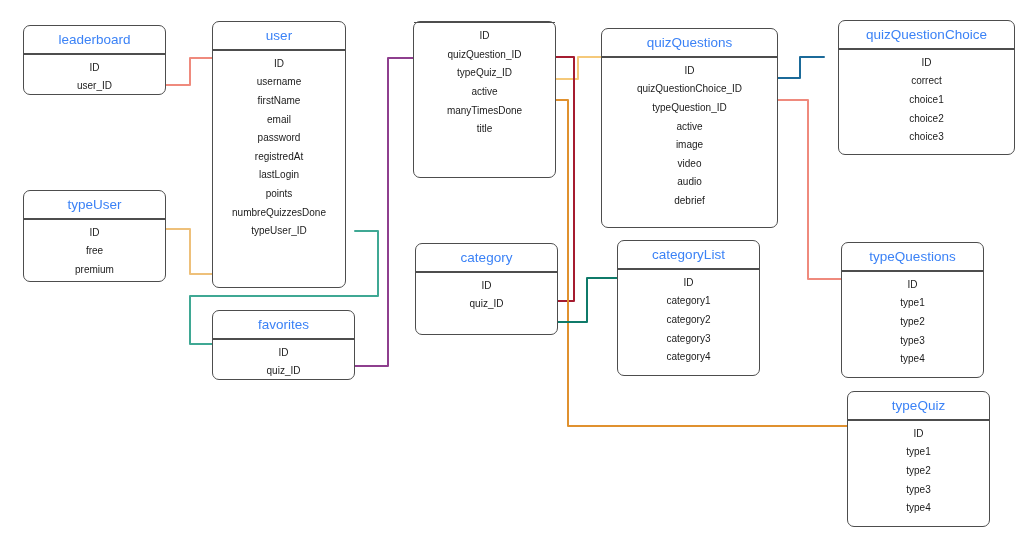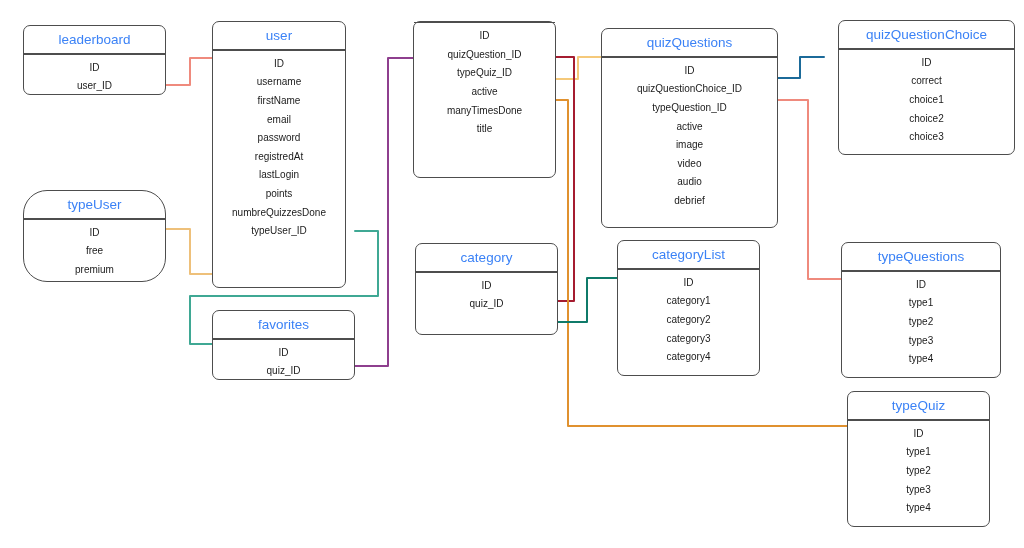--- a/index.html
+++ b/index.html
@@ -123,21 +123,21 @@
       <div class="entity" style="left: 824px; top: 20px; width: 177px; height: 135px; margin-left: 14px;">
         <div class="entity-header">quizQuestionChoice</div>
         <div class="entity-body">
           <div class="entity-field">ID</div>
           <div class="entity-field">correct</div>
           <div class="entity-field">choice1</div>
           <div class="entity-field">choice2</div>
           <div class="entity-field">choice3</div>
         </div>
       </div>
-      <div class="entity" style="left: 23px; top: 190px; width: 143px; height: 92px; border-radius: 24px;">
+      <div class="entity" style="left: 23px; top: 190px; width: 143px; height: 92px;">
         <div class="entity-header">typeUser</div>
         <div class="entity-body">
           <div class="entity-field">ID</div>
           <div class="entity-field">free</div>
           <div class="entity-field">premium</div>
         </div>
       </div>
       <div class="entity" style="left: 212px; top: 310px; width: 143px; height: 70px;">
         <div class="entity-header">favorites</div>
         <div class="entity-body">
@@ -155,21 +155,21 @@
       <div class="entity" style="left: 617px; top: 240px; width: 143px; height: 136px;">
         <div class="entity-header">categoryList</div>
         <div class="entity-body">
           <div class="entity-field">ID</div>
           <div class="entity-field">category1</div>
           <div class="entity-field">category2</div>
           <div class="entity-field">category3</div>
           <div class="entity-field">category4</div>
         </div>
       </div>
-      <div class="entity" style="left: 841px; top: 242px; width: 160px; height: 136px;">
+      <div class="entity" style="left: 841px; top: 242px; width: 143px; height: 136px;">
         <div class="entity-header">typeQuestions</div>
         <div class="entity-body">
           <div class="entity-field">ID</div>
           <div class="entity-field">type1</div>
           <div class="entity-field">type2</div>
           <div class="entity-field">type3</div>
           <div class="entity-field">type4</div>
         </div>
       </div>
       <div class="entity" style="left: 847px; top: 391px; width: 143px; height: 136px;">

